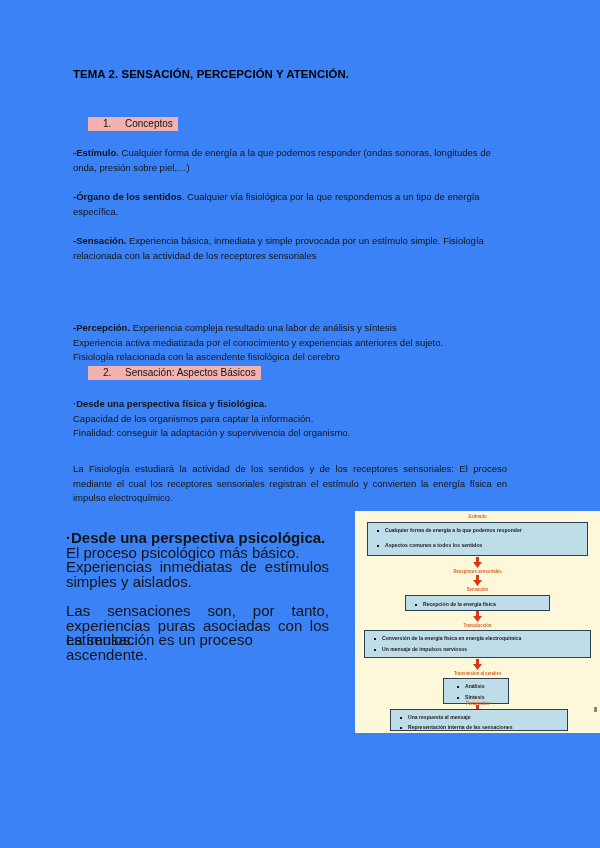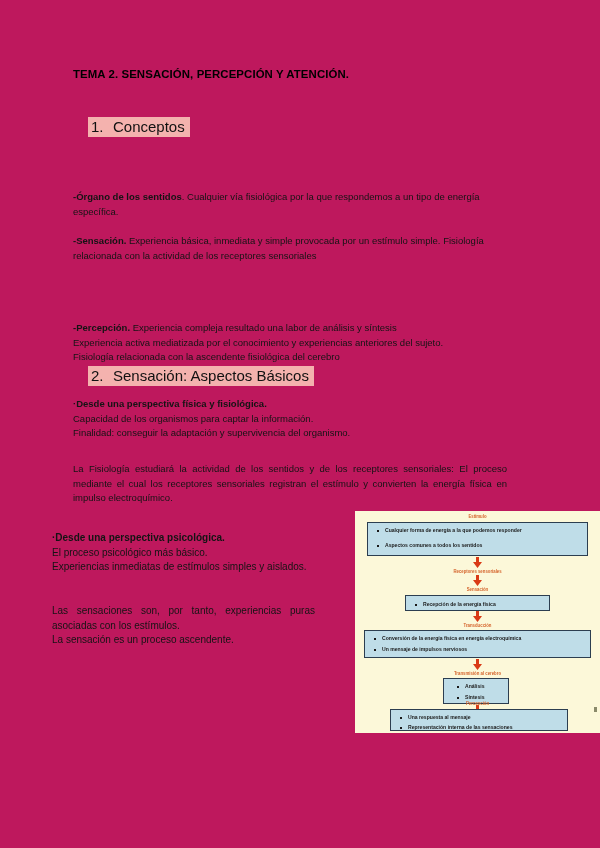--- a/index.html
+++ b/index.html
@@ -13,60 +13,60 @@
     position: relative;
     font-family: "Liberation Sans", sans-serif;
     color: #000000;
     overflow: hidden;
   }
   .page {
     position: absolute;
     left: 0; top: 0;
     width: 600px;
     height: 848px;
-    background: #be185d;
+    background: #3b82f6;
   }
   .doc-title {
     position: absolute;
     left: 73px;
     top: 68px;
     font-size: 11.4px;
     font-weight: bold;
     letter-spacing: 0.1px;
     white-space: nowrap;
   }
   .section-head {
     position: absolute;
     left: 88px;
-    font-size: 15px;
+    font-size: 10px;
     color: #111;
     background: #f4b2ae;
-    padding: 1px 5px 2px 3px;
+    padding: 1px 5px 2px 15px;
     white-space: nowrap;
   }
   .sec1 { top: 117px; }
   .sec2 { top: 366px; }
   .sec-num { display: inline-block; width: 22px; }
 
   .para {
     position: absolute;
     left: 73px;
     width: 434px;
     font-size: 9.5px;
     line-height: 14.6px;
     color: #141414;
   }
   .para.just { text-align: justify; }
   .para b { font-weight: bold; }
 
   .col-left {
     position: absolute;
-    left: 52px;
+    left: 66px;
     width: 263px;
-    font-size: 10px;
+    font-size: 15px;
     line-height: 14.6px;
     color: #141414;
     text-align: justify;
   }
   .col-left b { font-weight: bold; }
 
   
   .diagram {
     position: absolute;
     left: 355px;
@@ -125,20 +125,21 @@
 </style>
 </head>
 <body>
 
 <div class="page">
 
   <div class="doc-title">TEMA 2. SENSACIÓN, PERCEPCIÓN Y ATENCIÓN.</div>
 
   <div class="section-head sec1"><span class="sec-num">1.</span><span>Conceptos</span></div>
 
+  <div class="para" style="top:146px;"><b>-Estímulo.</b><span> Cualquier forma de energía a la que podemos responder (ondas sonoras, longitudes de onda, presión sobre piel,…)</span></div>
 
   <div class="para" style="top:234px;"><b>-Sensación.</b><span> Experiencia básica, inmediata y simple provocada por un estímulo simple. Fisiología relacionada con la actividad de los receptores sensoriales</span></div>
 
   <div class="para" style="top:190px;"><b>-Órgano de los sentidos</b><span>. Cualquier vía fisiológica por la que respondemos a un tipo de energía específica.</span></div>
 
   <div class="para" style="top:278px;margin-top:43px;">
     <span><b>-Percepción.</b><span> Experiencia compleja resultado una labor de análisis y síntesis</span></span><br>
     <span>Experiencia activa mediatizada por el conocimiento y experiencias anteriores del sujeto.</span><br>
     <span>Fisiología relacionada con la ascendente fisiológica del cerebro</span>
   </div>

